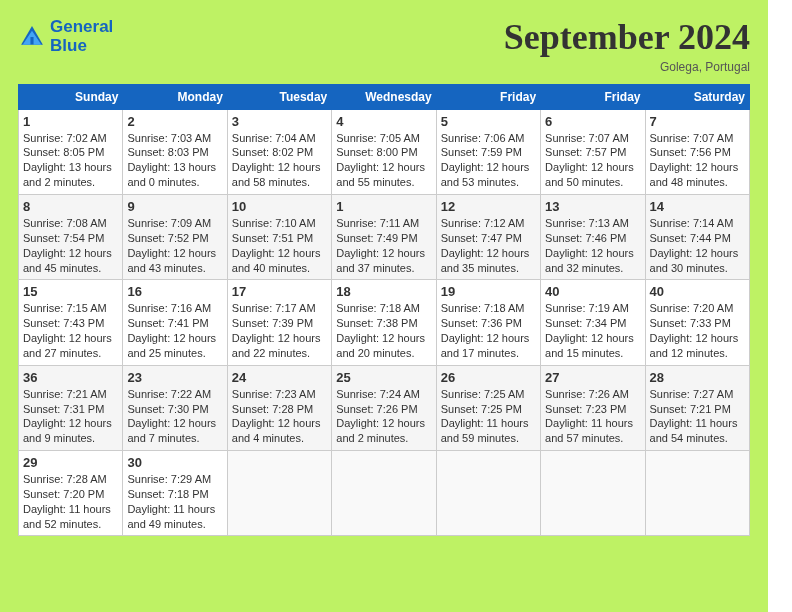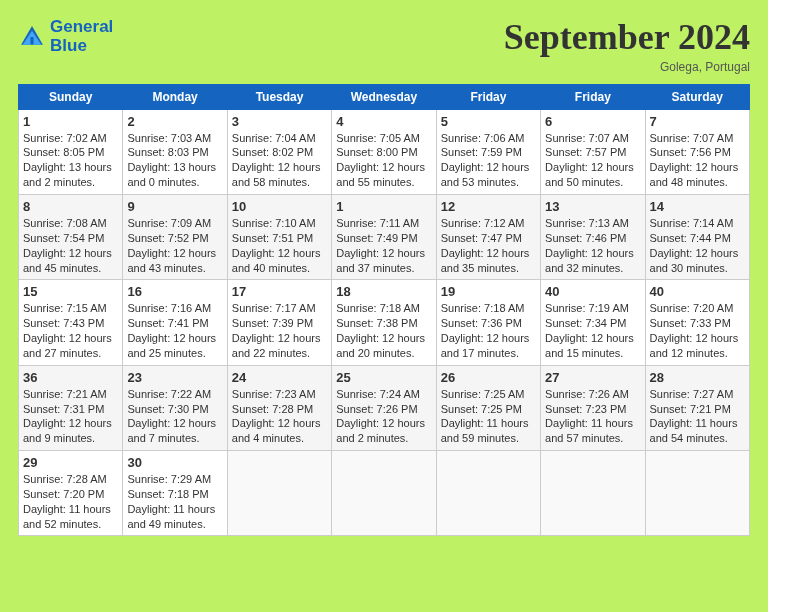--- a/index.html
+++ b/index.html
@@ -59,21 +59,21 @@
       width: 100%;
       border-collapse: collapse;
       table-layout: fixed;
     }
     thead tr th {
       background-color: #1565c0;
       color: #fff;
       font-size: 12px;
       font-weight: bold;
       padding: 5px 4px;
-      text-align: center;
+      text-align: right;
       border: 1px solid #1565c0;
     }
     tbody tr td {
       border: 1px solid #ccc;
       vertical-align: top;
       padding: 4px 4px;
       font-size: 9.5px;
       color: #333;
       height: 82px;
       background: #fff;

